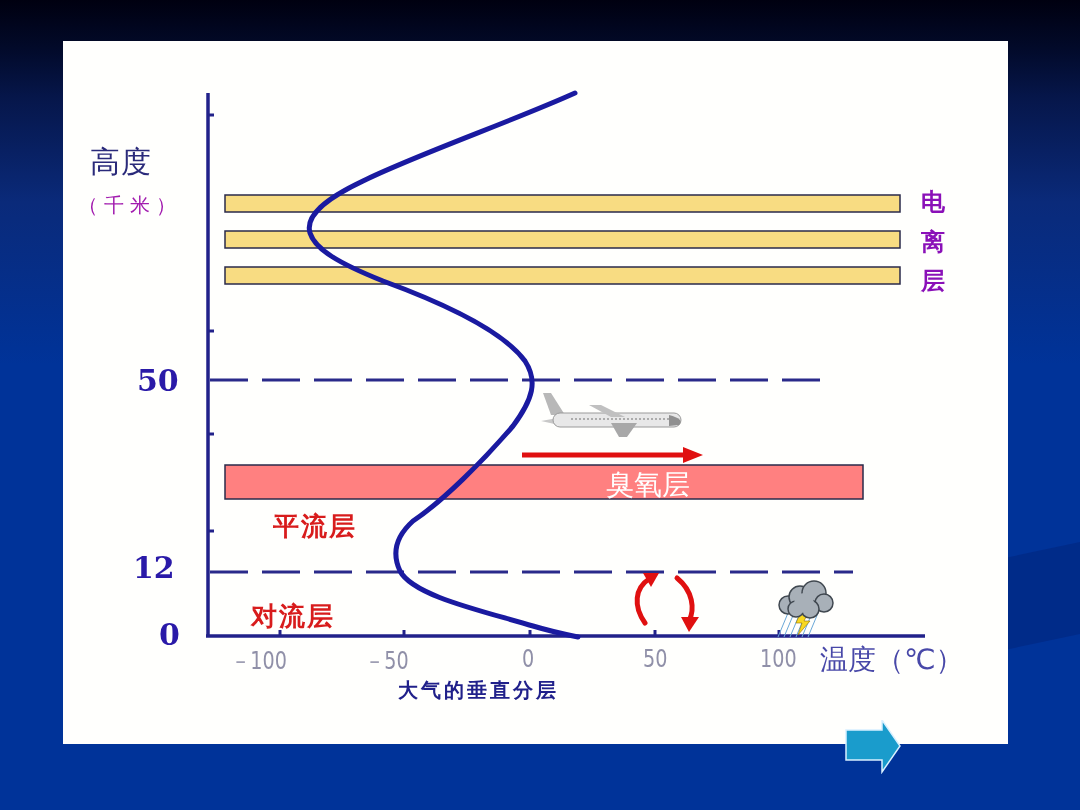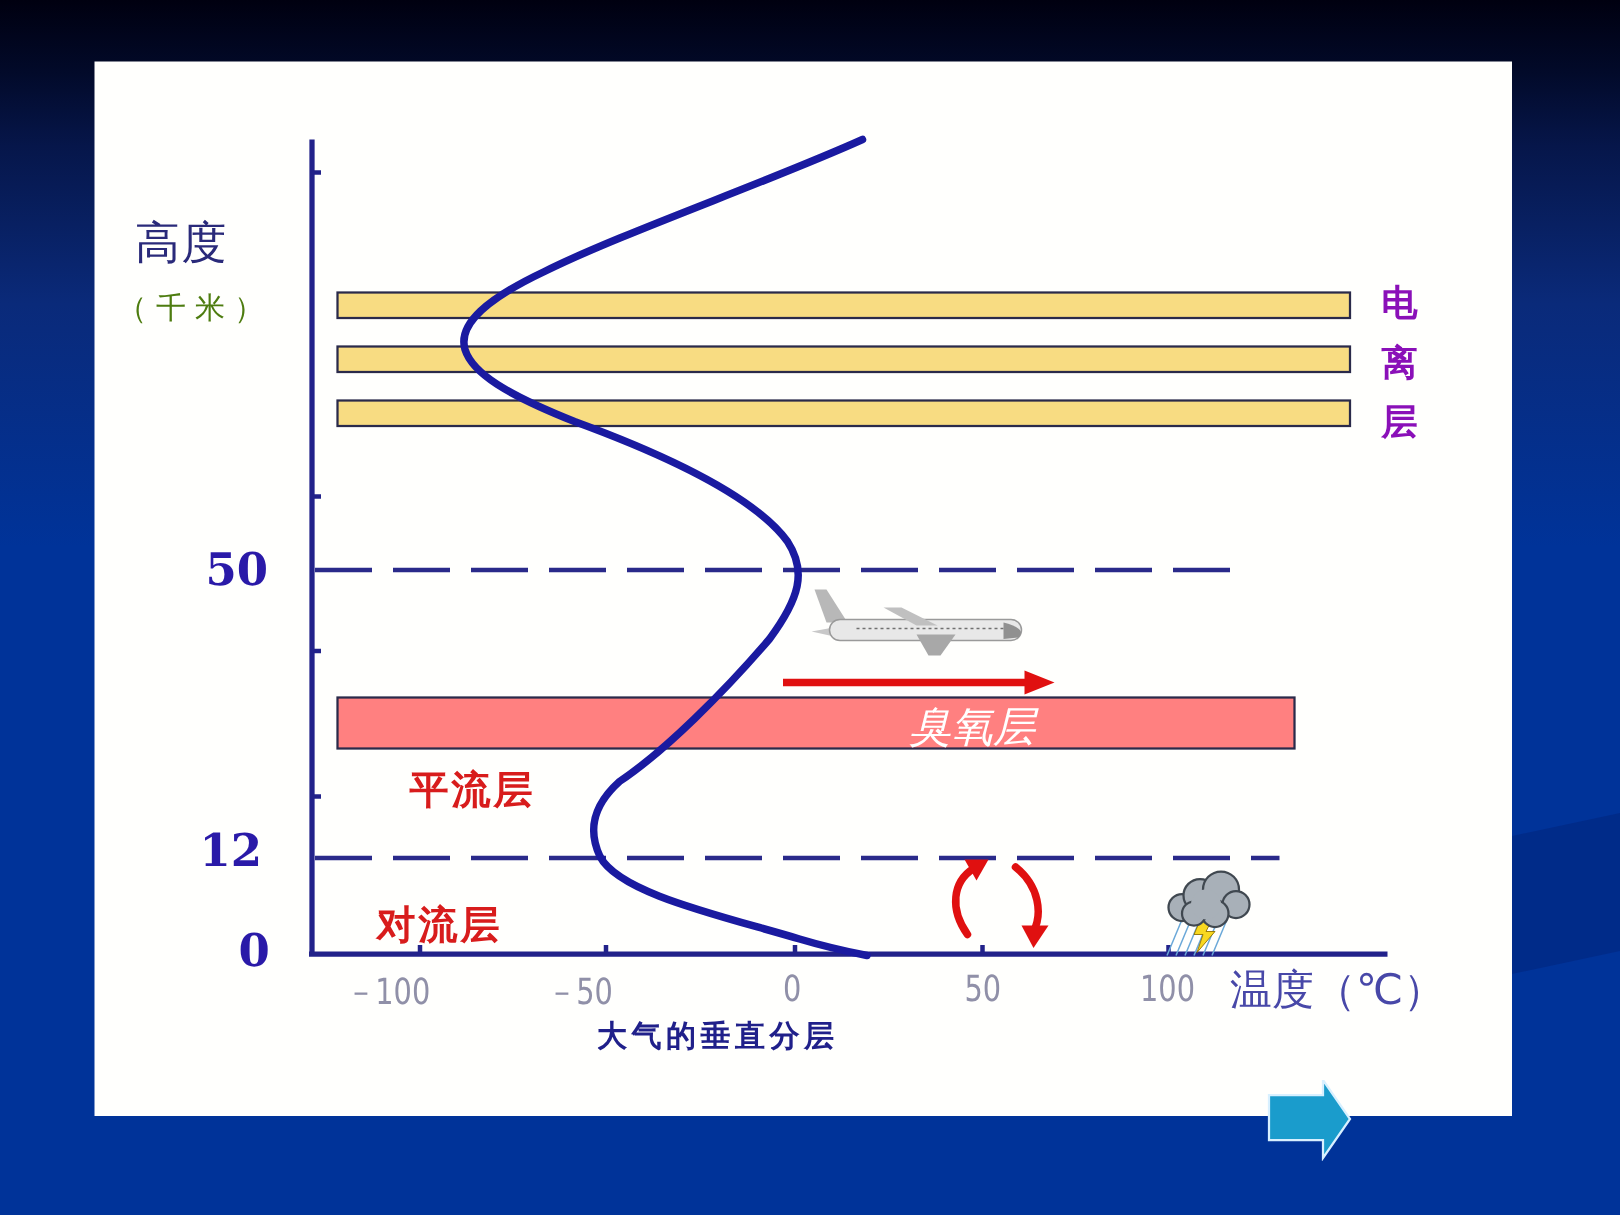--- a/index.html
+++ b/index.html
@@ -13,21 +13,21 @@
     background: rgba(0,30,110,0.35); border-radius: 50% 0 0 50%;
     transform: rotate(-12deg);
   }
   .panel {
     position:absolute; left:63px; top:41px; width:945px; height:703px;
     background:#fffffd;
   }
   svg.chart { position:absolute; left:0; top:0; }
   .lbl { position:absolute; white-space:nowrap; }
   .ytitle { left:90px; top:142px; font-size:30px; color:#2a2a7a; letter-spacing:1px; }
-  .yunit { left:78px; top:192px; font-size:20px; color:#4d7c0f; letter-spacing:6px; }
+  .yunit { left:78px; top:192px; font-size:20px; color:#a21caf; letter-spacing:6px; }
   .ytick { font-family:"DejaVu Serif", serif; font-weight:bold; color:#2a1aa8; font-size:30px; }
   .xtick { font-family:"DejaVu Sans", sans-serif; color:#9090a8; font-size:24px; transform:scaleX(0.8); transform-origin:left top; }
   .layer { font-size:26px; font-weight:bold; color:#d81c1c; letter-spacing:2px; }
   .iono { font-size:24px; font-weight:bold; color:#8a10b8; }
   .ozone { font-family:"DejaVu Serif", serif; font-size:28px; color:#ffffff; }
   .xtitle { font-size:28px; color:#4848a8; }
   .caption { font-size:20px; font-weight:bold; color:#20208a; letter-spacing:3px; }
 </style>
 </head>
 <body>
@@ -130,21 +130,21 @@
 
   <div class="lbl xtick" style="left:168px;top:604px;">－100</div>
   <div class="lbl xtick" style="left:302px;top:604px;">－50</div>
   <div class="lbl xtick" style="left:459px;top:604px;">0</div>
   <div class="lbl xtick" style="left:580px;top:604px;">50</div>
   <div class="lbl xtick" style="left:697px;top:604px;">100</div>
   <div class="lbl xtitle" style="left:757px;top:600px;">温度（℃）</div>
 
   <div class="lbl layer" style="left:182px;top:468px;margin-left:28px;">平流层</div>
   <div class="lbl layer" style="left:188px;top:558px;">对流层</div>
-  <div class="lbl ozone" style="left:543px;top:425px;font-style:italic;">臭氧层</div>
+  <div class="lbl ozone" style="left:543px;top:425px;">臭氧层</div>
 
   <div class="lbl iono" style="left:858px;top:145px;">电</div>
   <div class="lbl iono" style="left:858px;top:185px;">离</div>
   <div class="lbl iono" style="left:858px;top:224px;">层</div>
 
   <div class="lbl caption" style="left:335px;top:636px;">大气的垂直分层</div>
 </div>
 
 <svg style="position:absolute;left:844px;top:720px;" width="60" height="54" viewBox="0 0 60 54">
   <polygon points="2,10 38,10 38,0 56,26 38,52 38,40 2,40" fill="#1a9ccc" stroke="#d8f0ff" stroke-width="1.5"></polygon>

